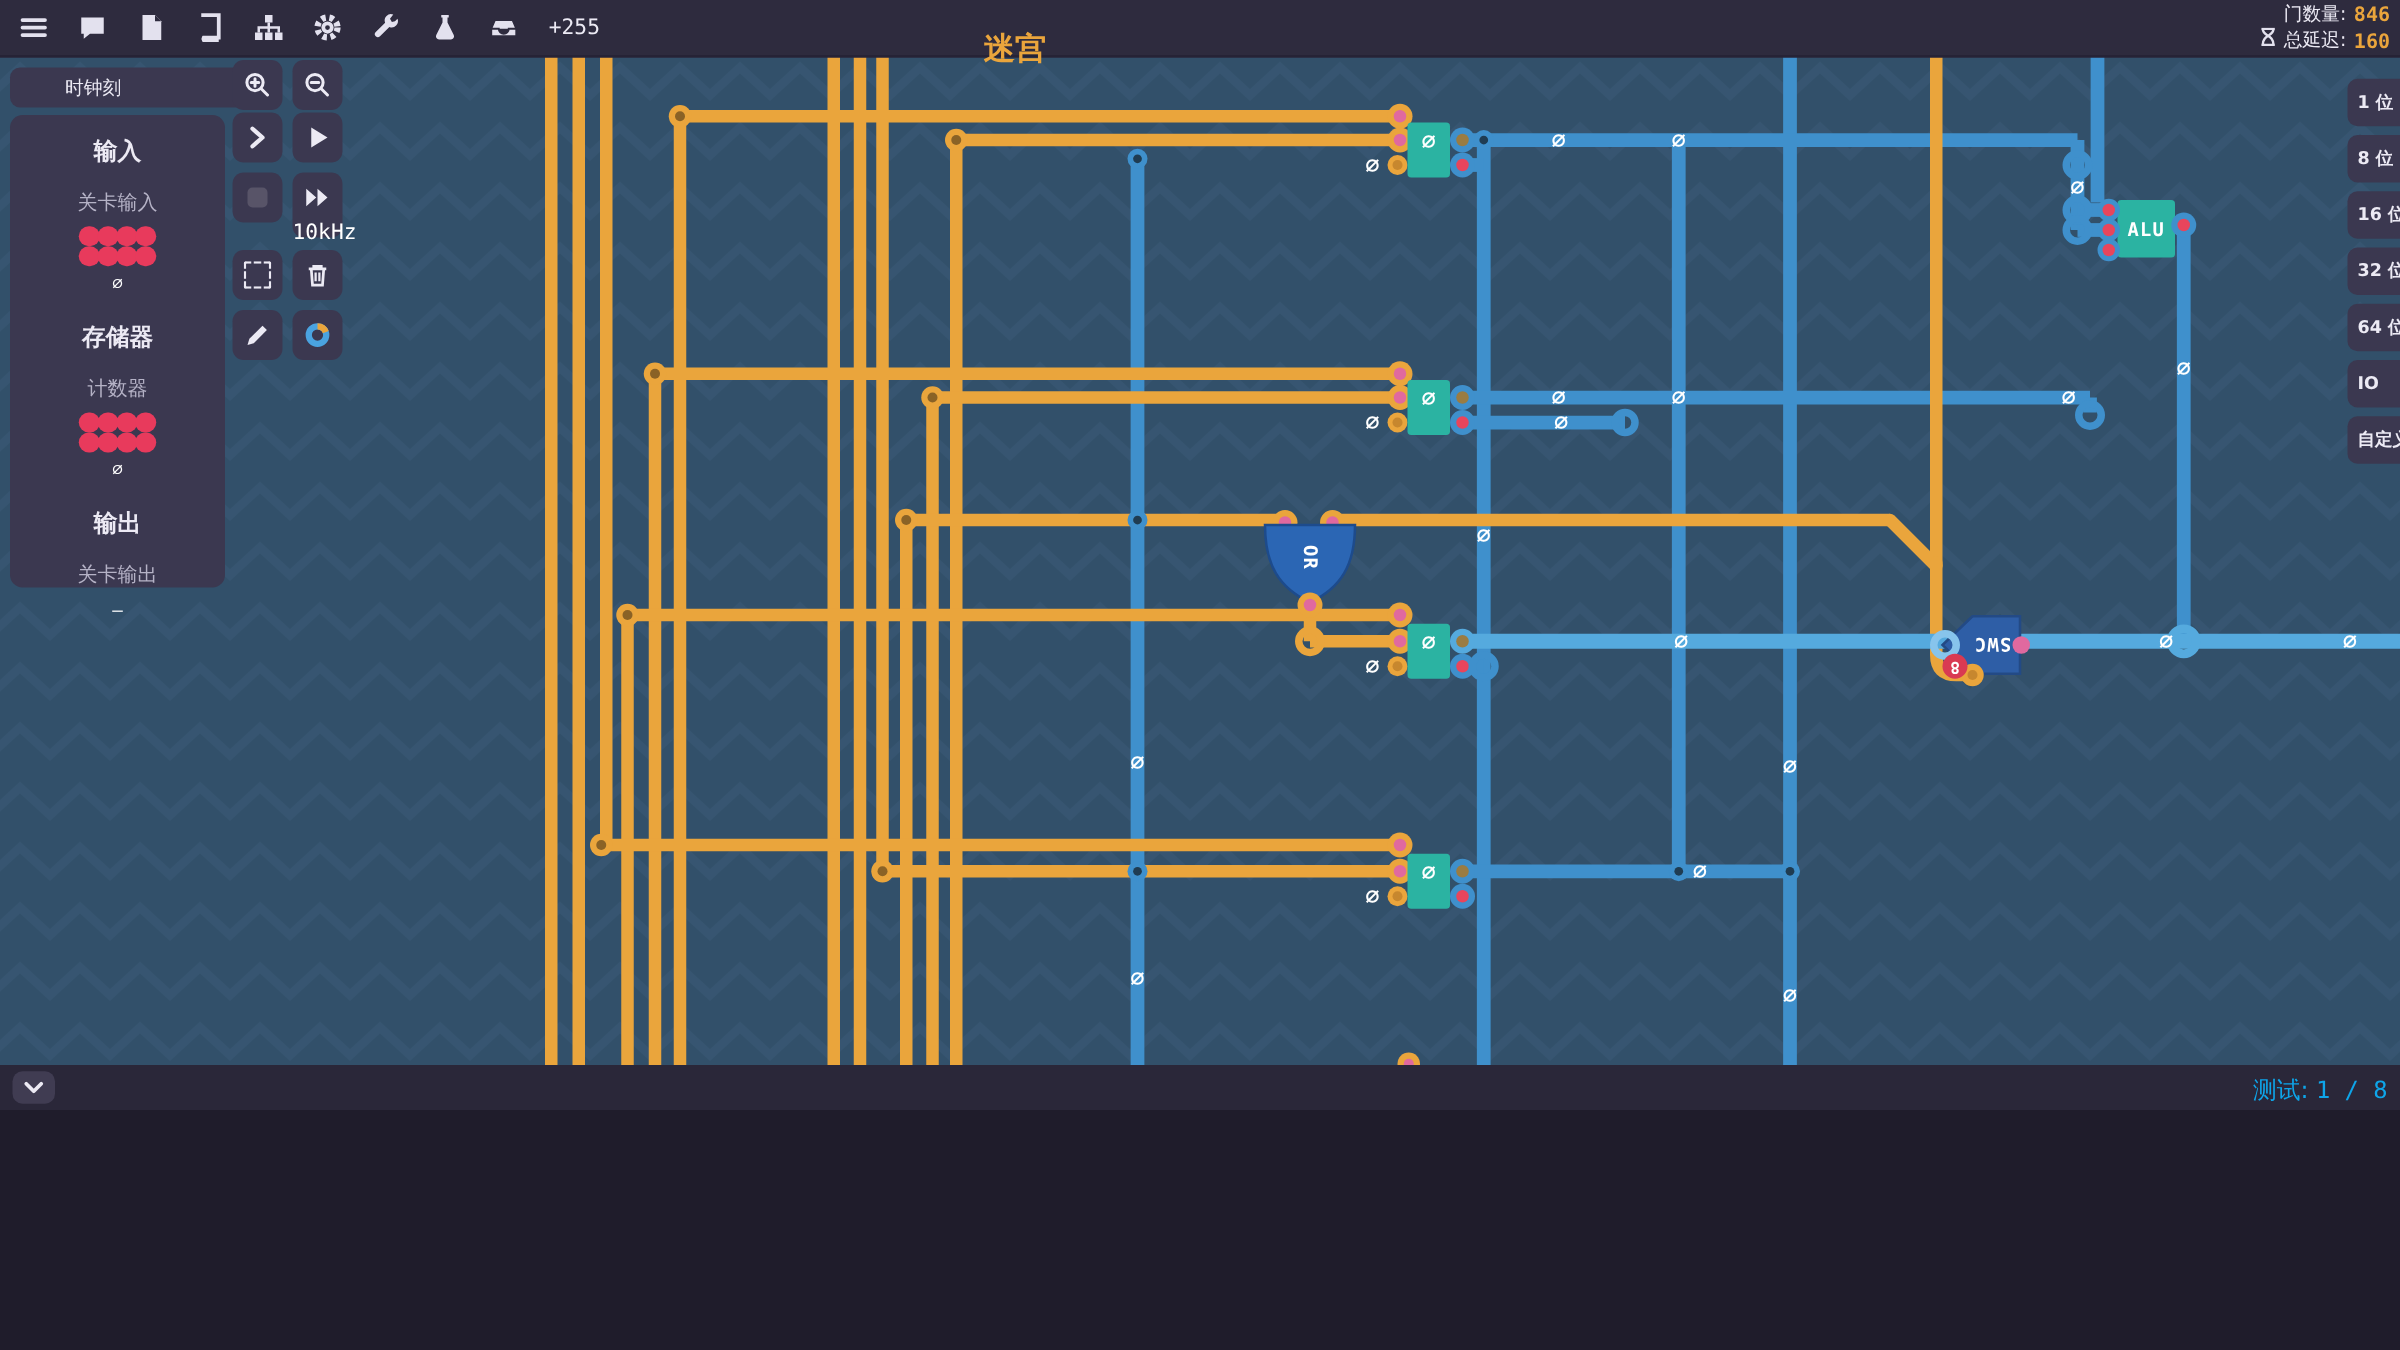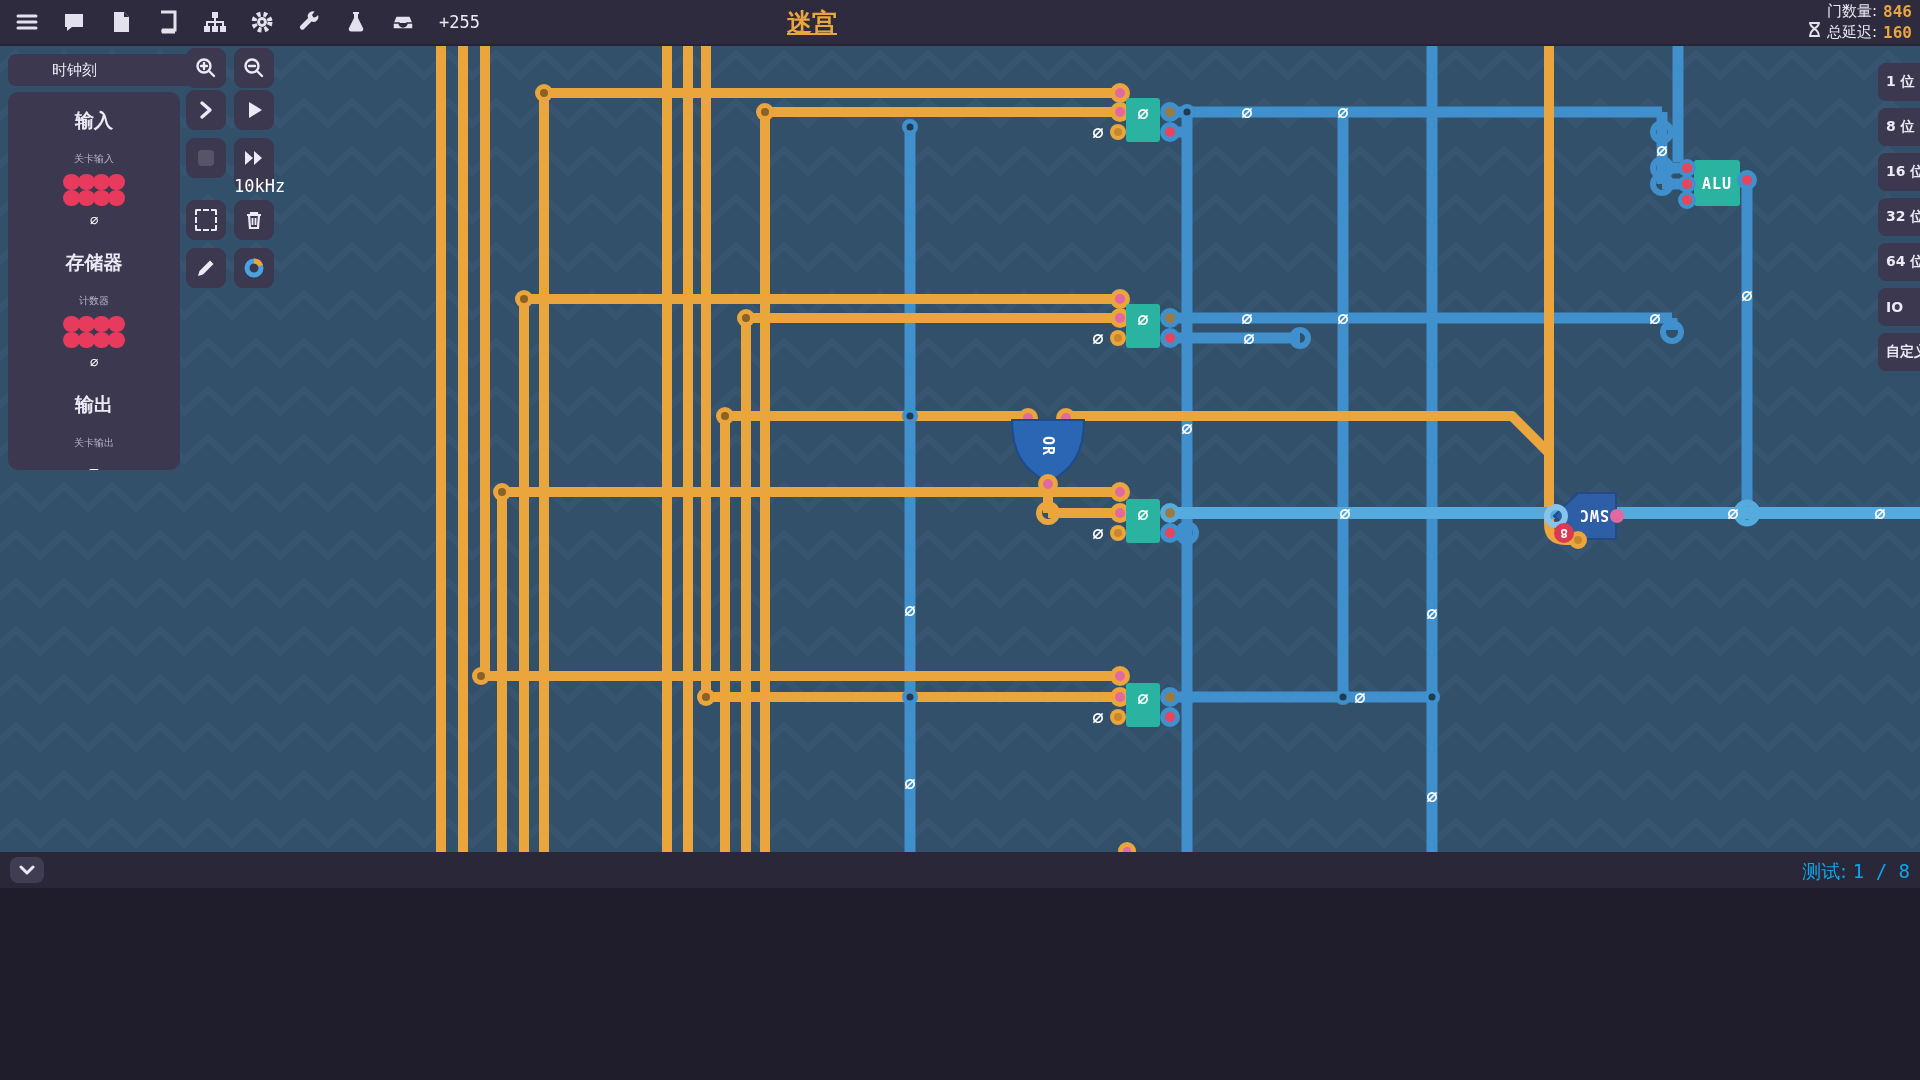--- a/index.html
+++ b/index.html
@@ -5,41 +5,41 @@
   html,body{margin:0;padding:0;background:#1f1c2b;}
   #app{position:relative;width:1920px;height:1080px;overflow:hidden;
        font-family:"DejaVu Sans",sans-serif;color:#eceaf4;-webkit-user-select:none;}
   
   .topbar{position:absolute;left:0;top:0;width:1920px;height:44px;background:#2e2b3e;
           border-bottom:2px solid #262336;z-index:30;}
   .topicons{position:absolute;left:14px;top:0;height:44px;display:flex;align-items:center;gap:21px;}
   .ticon{width:26px;height:26px;display:flex;align-items:center;justify-content:center;cursor:pointer;}
   .ticon svg{width:24px;height:24px;}
   .tbadge{font-family:"DejaVu Sans Mono",monospace;font-size:17px;color:#eceaf4;margin-left:2px;}
-  .title{position:absolute;left:0;top:0;width:1624px;height:44px;display:flex;align-items:center;
-         justify-content:center;font-size:25px;color:#eaa53c;font-weight:bold;pointer-events:none;text-decoration:underline;}
+  .title{position:absolute;left:0;top:16px;width:1624px;height:44px;display:flex;align-items:center;
+         justify-content:center;font-size:25px;color:#eaa53c;font-weight:bold;pointer-events:none;}
   .stats{position:absolute;right:8px;top:1px;text-align:right;font-size:15px;line-height:21px;}
   .stats .lbl{color:#eceaf4;text-align:right;}
   .stats .val{color:#eaa53c;font-family:"DejaVu Sans Mono",monospace;font-weight:bold;font-size:16px;}
   .stats .row{display:flex;justify-content:flex-end;align-items:center;gap:6px;}
   
   .canvas{position:absolute;left:0;top:44px;width:1920px;height:808px;background:#32506a;}
   svg text{font-family:"DejaVu Sans Mono",monospace;}
   .wz{font-size:19px;font-weight:bold;fill:#ffffff;text-anchor:middle;dominant-baseline:central;}
   .boxv{font-size:19px;font-weight:bold;fill:#ffffff;text-anchor:middle;dominant-baseline:central;}
   .gtxt{font-size:15px;font-weight:bold;fill:#ffffff;text-anchor:middle;dominant-baseline:central;letter-spacing:1px;}
   
   .lp-header{position:absolute;left:8px;top:54px;width:172px;height:32px;background:#3b3850;border-radius:8px;
              display:flex;align-items:center;z-index:20;font-size:15px;padding-left:32px;}
   .lp-header .t{margin-left:12px;}
   .lp-header .m{position:absolute;right:12px;top:2px;font-size:20px;font-weight:bold;cursor:pointer;}
   .lpanel{position:absolute;left:8px;top:92px;width:172px;height:378px;background:#3b3850;border-radius:10px;
           z-index:20;text-align:center;}
   .lp-big{font-size:19px;font-weight:bold;margin-top:16px;}
-  .lp-sub{font-size:10px;color:#b5b2c6;margin-top:18px;}
+  .lp-sub{font-size:16px;color:#b5b2c6;margin-top:18px;}
   .dots{margin-top:8px;line-height:15px;}
   .dots .dotrow{height:16px;}
   .dot{display:inline-block;width:17px;height:16px;margin:0 -1px;border-radius:8px;background:#e83a5c;vertical-align:top;}
   .lp-val{font-family:"DejaVu Sans Mono",monospace;font-size:14px;margin-top:6px;color:#ffffff;}
   
   .tool{position:absolute;width:40px;height:40px;border-radius:9px;background:#3b3850;z-index:20;cursor:pointer;
         display:flex;align-items:center;justify-content:center;}
   .tool svg{width:22px;height:22px;}
   .speed{position:absolute;left:234px;top:176px;width:40px;text-align:center;z-index:21;
          font-family:"DejaVu Sans Mono",monospace;font-size:17px;color:#ffffff;}

